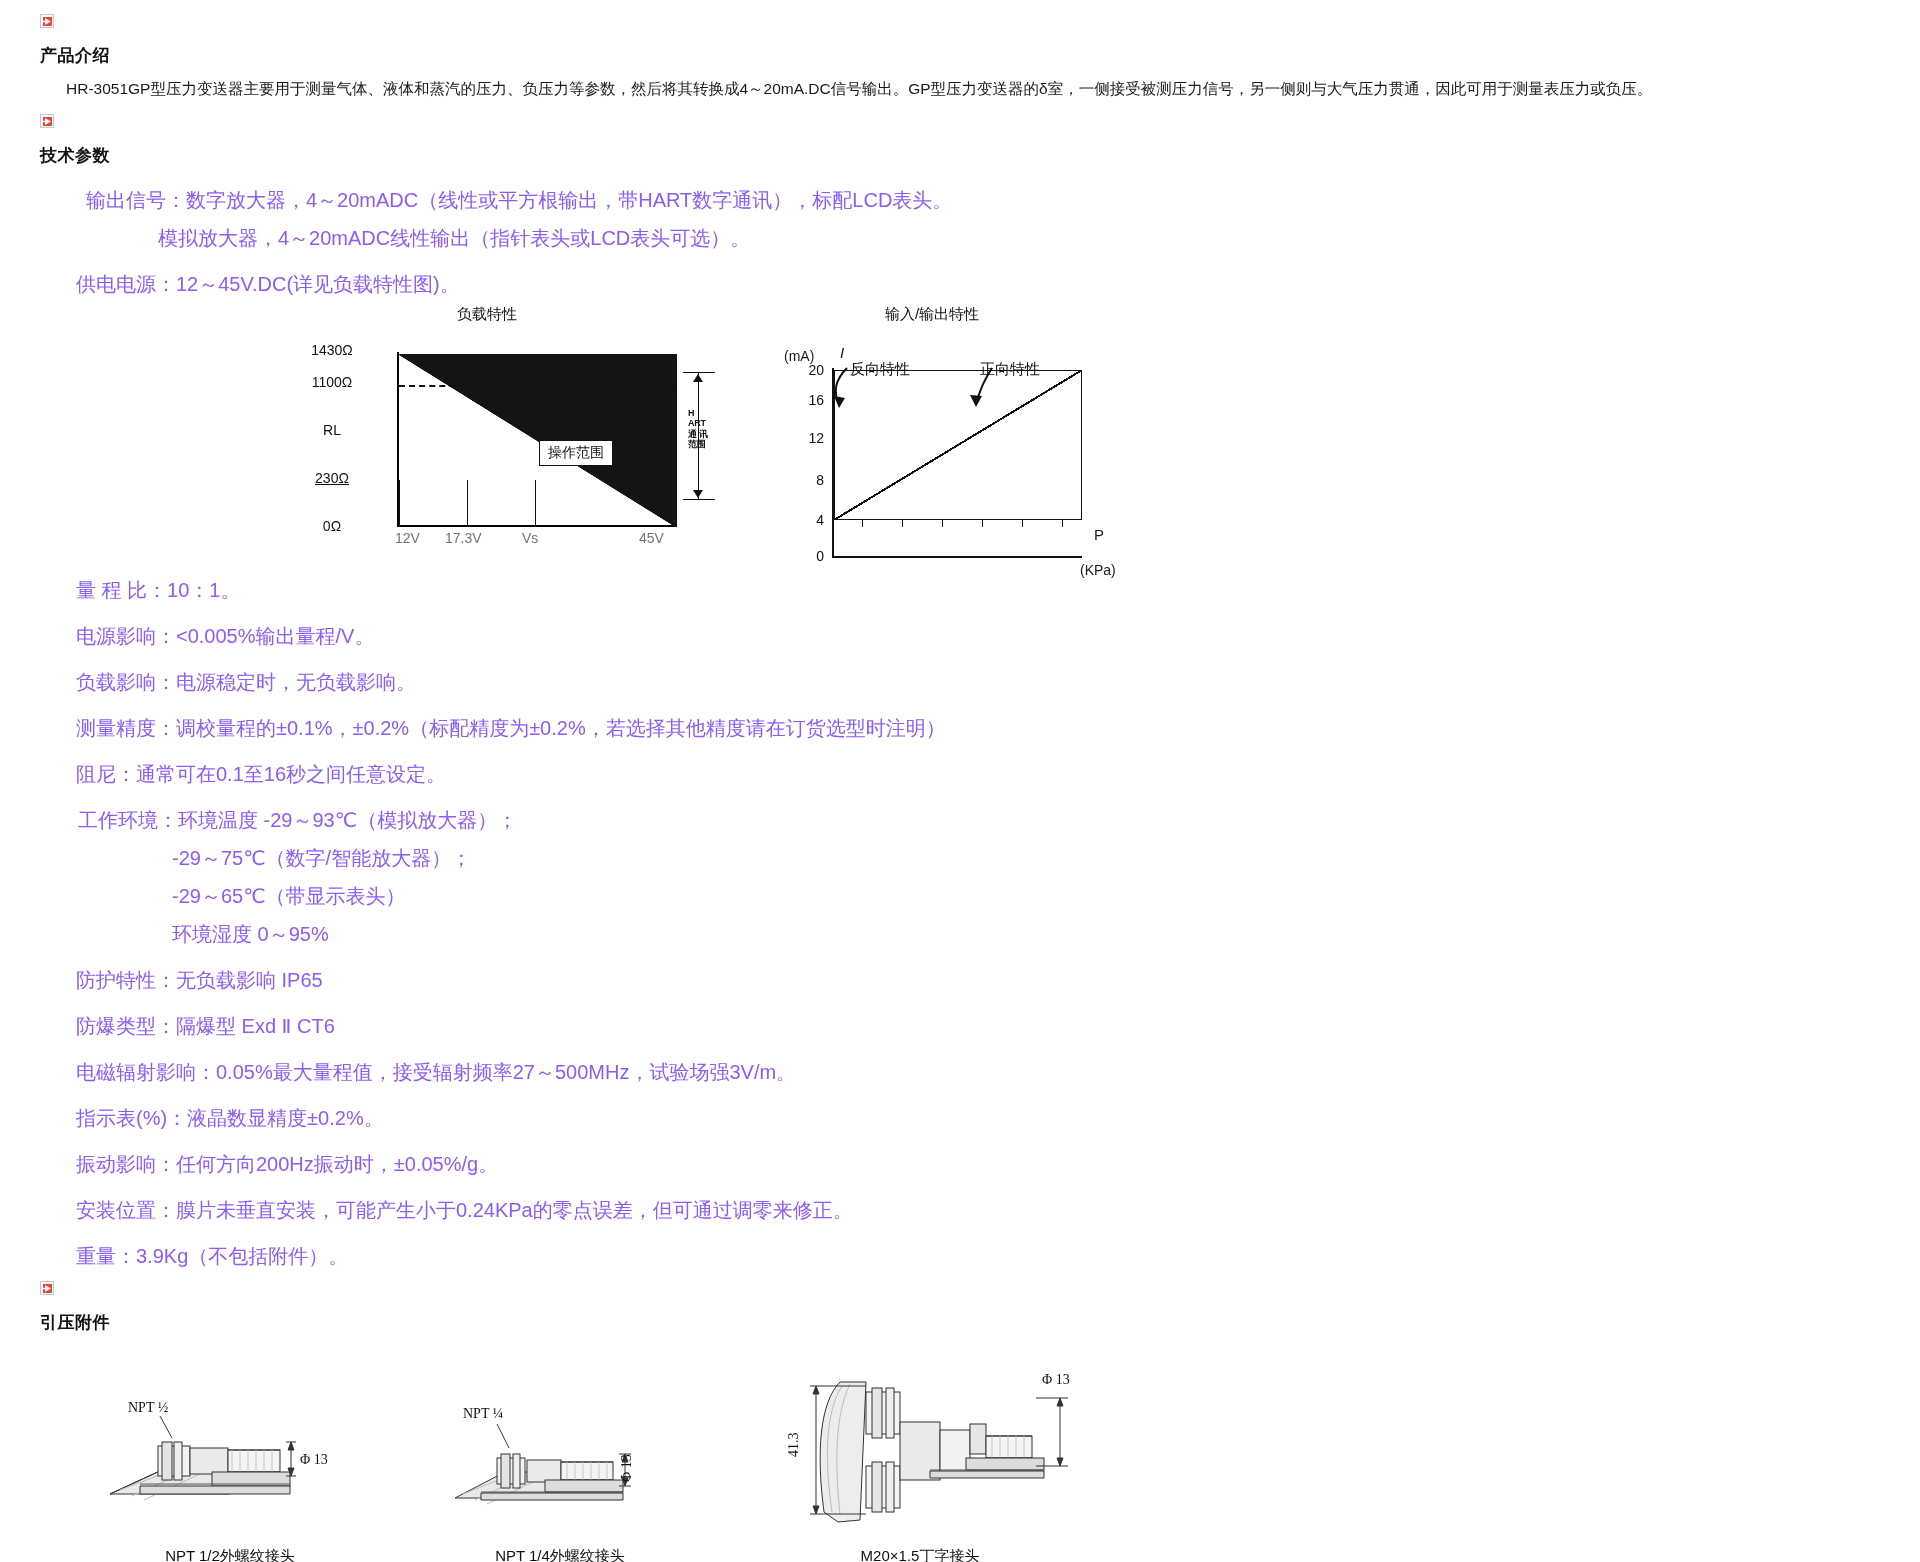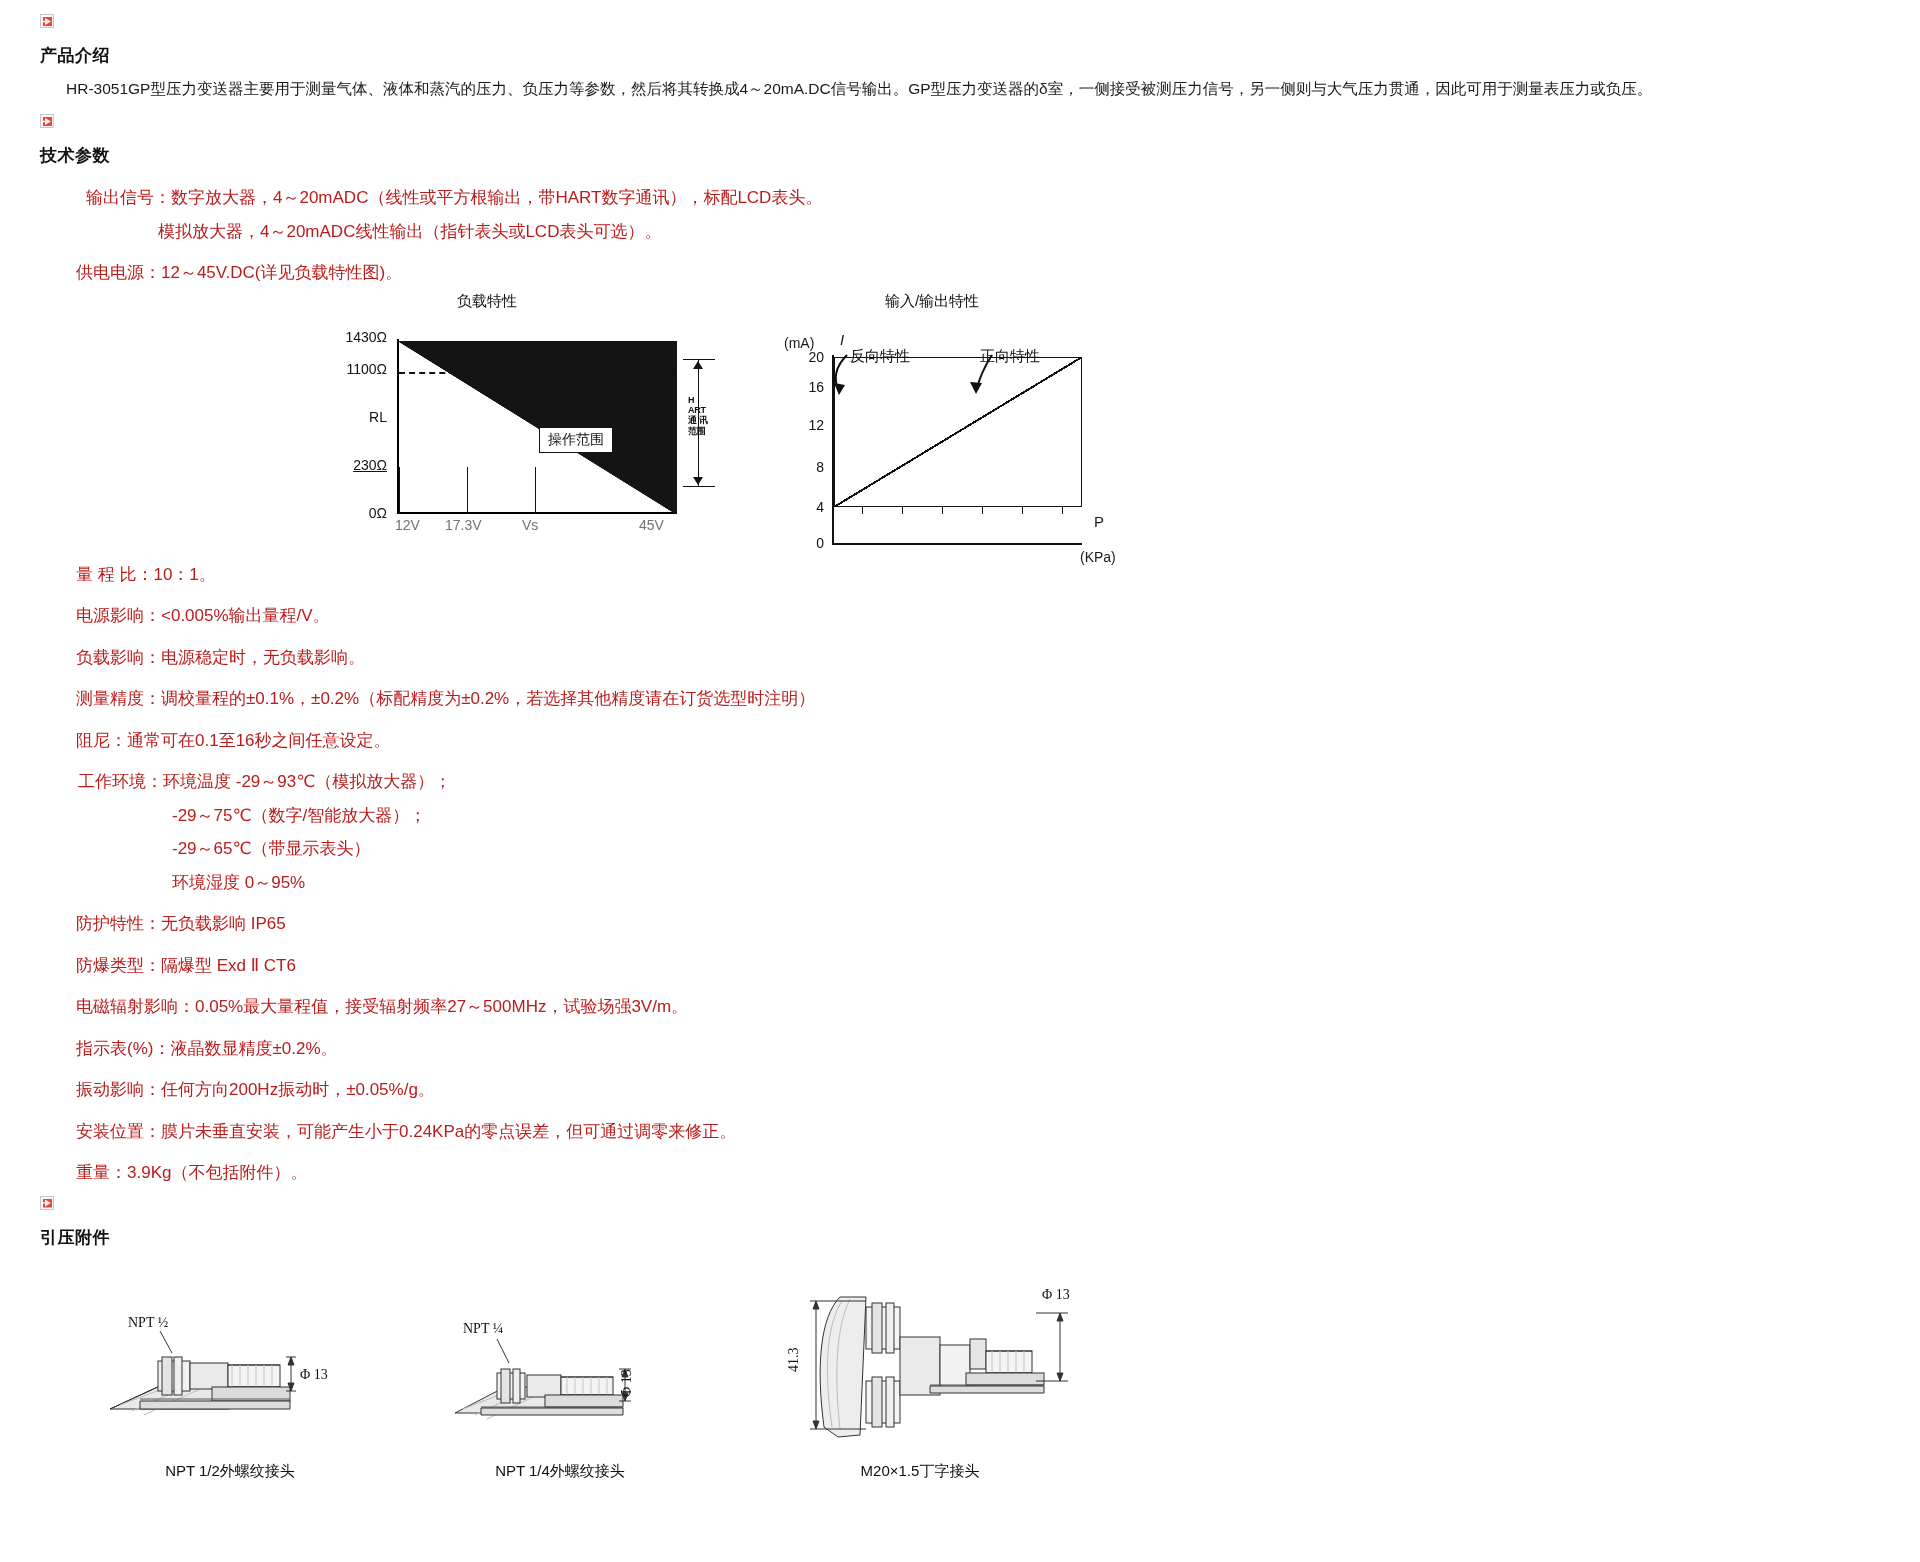--- a/index.html
+++ b/index.html
@@ -72,24 +72,24 @@
     margin-top: 12px;
     margin-left: 26px;
     font-size: 15.5px;
     white-space: nowrap;
   }
   .spec-list {
     margin-top: 18px;
     margin-left: 22px;
   }
   .spec-row {
-    font-size: 17px;
+    font-size: 20px;
     line-height: 1.5;
     margin-bottom: 16px;
-    color: #b91c1c;
+    color: #8b5cf6;
   }
   .spec-row.tight { margin-bottom: 8px; }
 
   
   .charts {
     position: relative;
     height: 270px;
     margin-top: 6px;
   }
   .chart-box { position: absolute; }
@@ -119,21 +119,21 @@
   .lc-dash {
     position: absolute;
     left: 122px; top: 55px;
     width: 278px;
     border-top: 2px dashed #111;
   }
   .lc-tick-label {
     position: absolute;
     font-size: 14px;
     color: #111;
-    text-align: right;
+    text-align: center;
     width: 110px;
   }
   .lc-x-label {
     position: absolute;
     font-size: 14px;
     color: #737373;
   }
   .lc-vline {
     position: absolute;
     width: 0; border-left: 1.5px solid #111;

